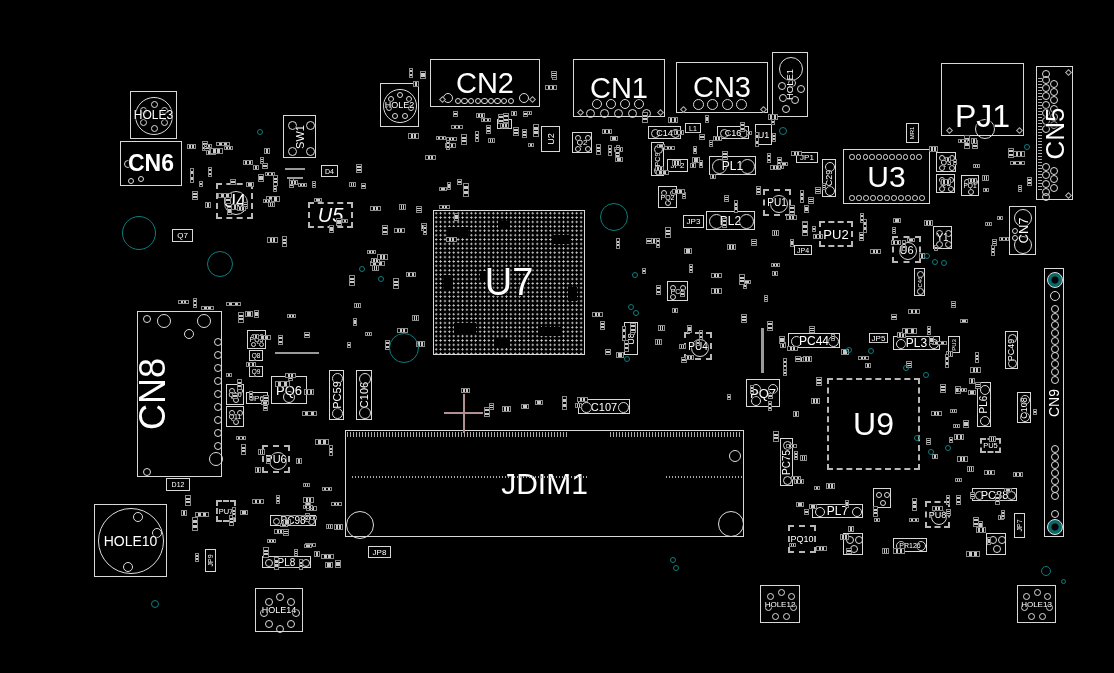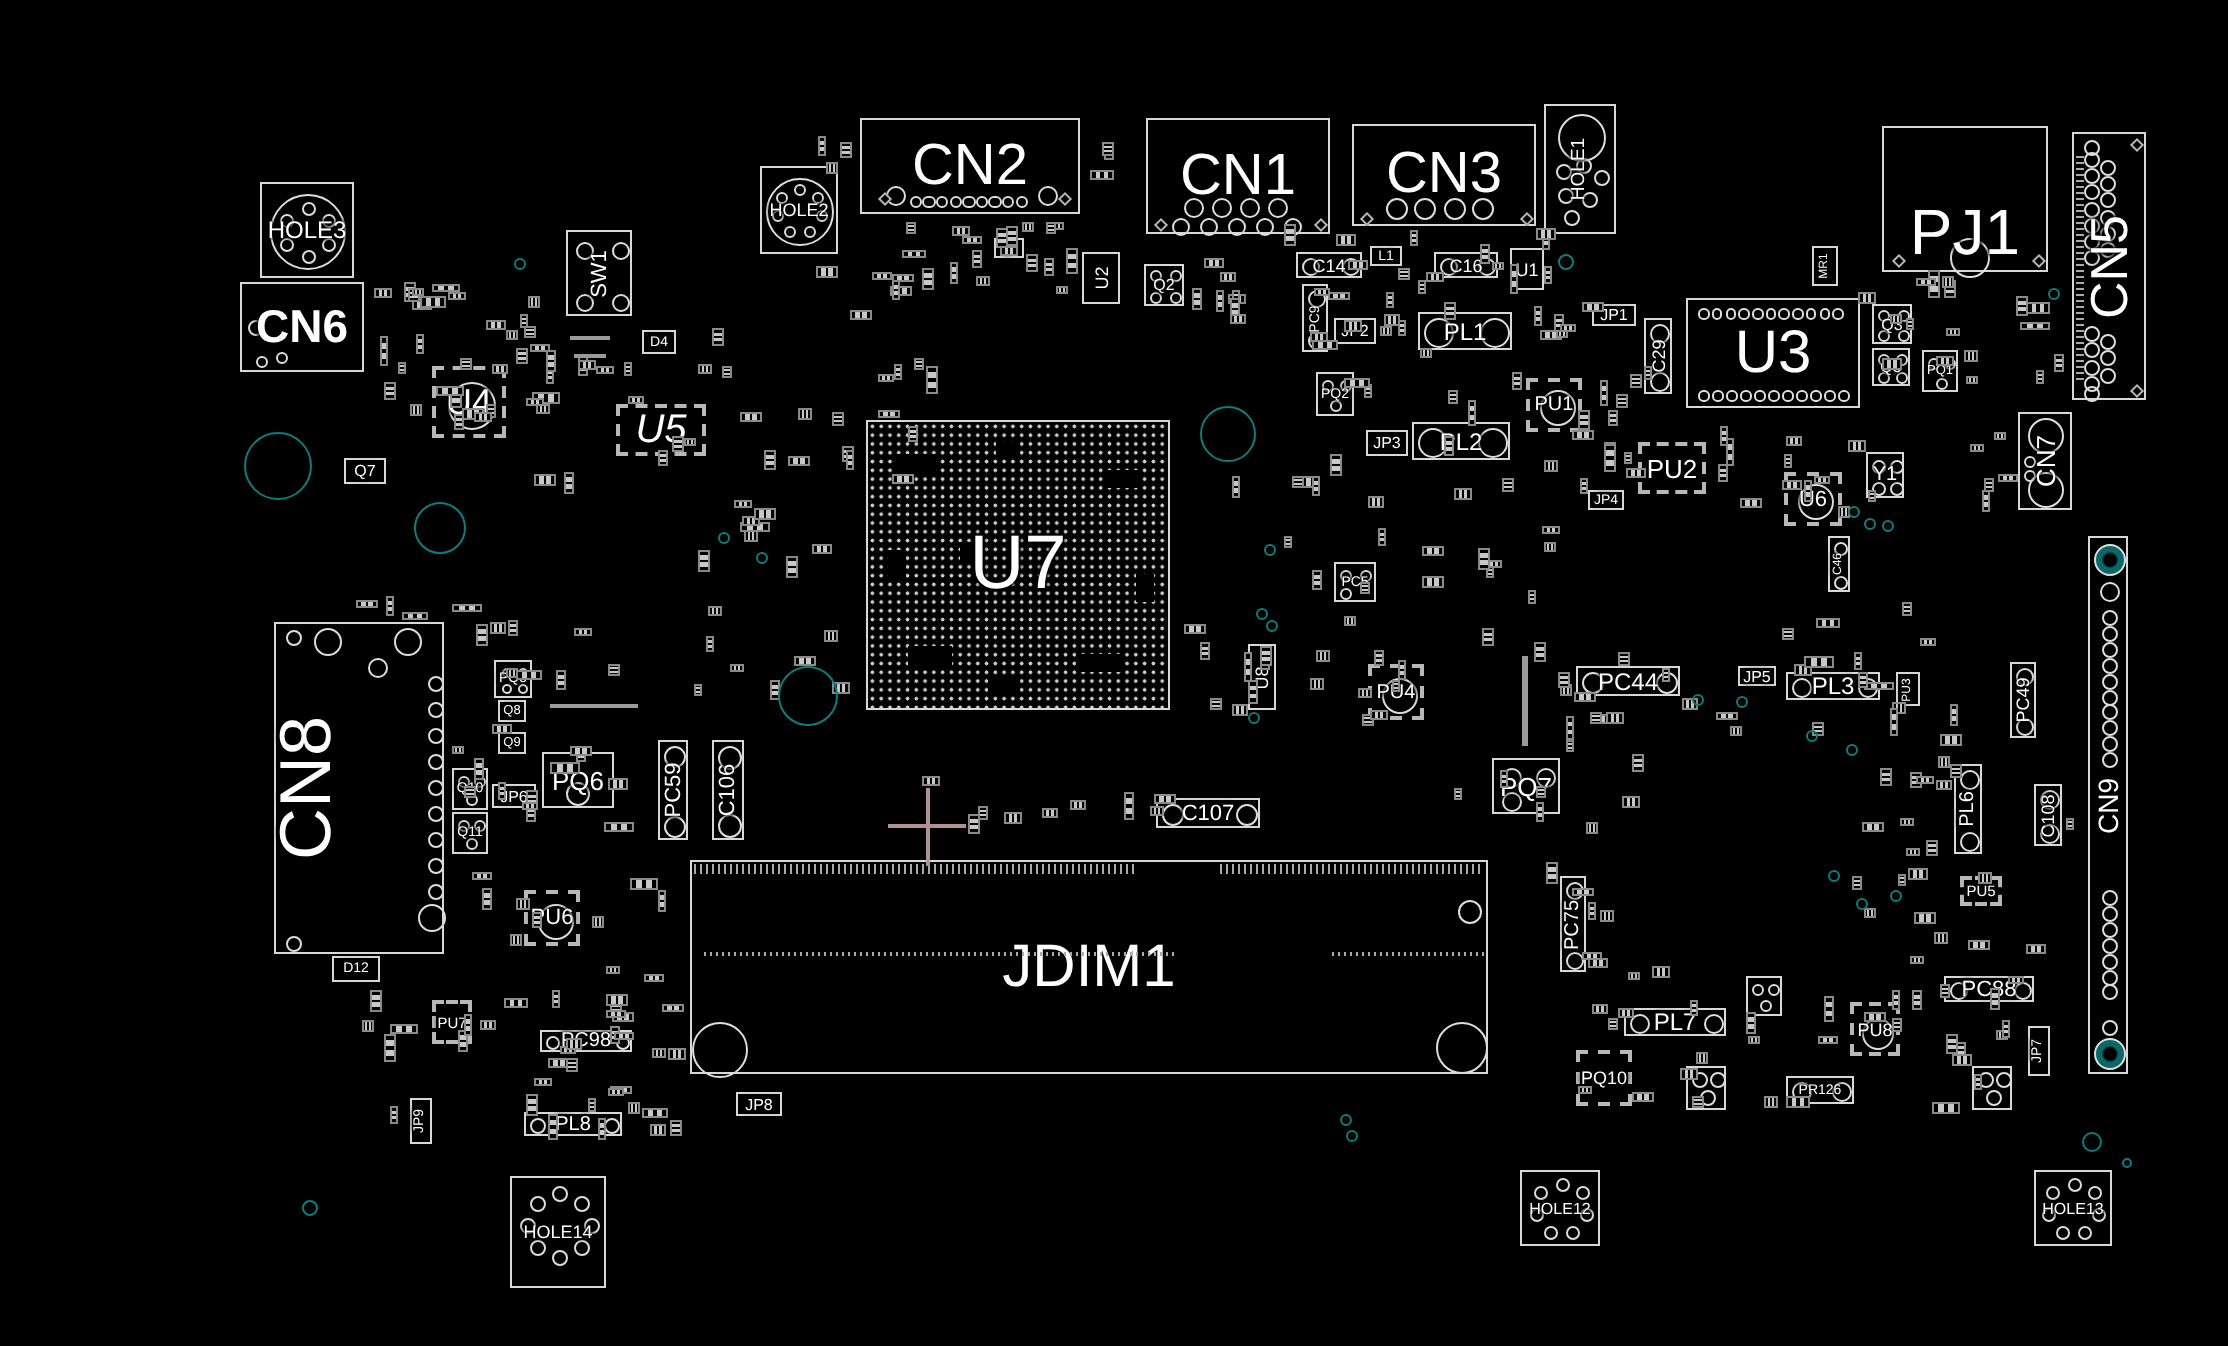--- a/index.html
+++ b/index.html
@@ -50,21 +50,30 @@
       <div class="crc" style="left: 5px; top: 29px; width: 8px; height: 8px;"></div>
       <div class="crc" style="left: 15px; top: 26px; width: 8px; height: 8px;"></div>
       <div class="crc" style="left: 24px; top: 32px; width: 8px; height: 8px;"></div>
       <div class="crc" style="left: 6px; top: 41px; width: 8px; height: 8px;"></div>
       <div class="crc" style="left: 18px; top: 43px; width: 8px; height: 8px;"></div>
       <div class="crc" style="left: 9px; top: 52px; width: 8px; height: 8px;"></div>
       <div class="lbl" style="font-size: 9.5px;">
         <span style="transform: rotate(-90deg); display: inline-block;">HOLE1</span>
       </div>
     </div>
-    <div class="comp" style="left: 255px; top: 588px; width: 48px; height: 56px;">
+    <div class="comp" style="left: 94px; top: 504px; width: 73px; height: 73px;">
+      <div class="crc" style="left: 3px; top: 3px; width: 66px; height: 66px;"></div>
+      <div class="crc" style="left: 38px; top: 7px; width: 10px; height: 10px;"></div>
+      <div class="crc" style="left: 57px; top: 23px; width: 10px; height: 10px;"></div>
+      <div class="crc" style="left: 28px; top: 57px; width: 10px; height: 10px;"></div>
+      <div class="lbl" style="font-size: 14px;">
+        <span>HOLE10</span>
+      </div>
+    </div>
+    <div class="comp" style="left: 255px; top: 588px; width: 48px; height: 44px;">
       <div class="crc" style="left: 20px; top: 4px; width: 8px; height: 8px;"></div>
       <div class="crc" style="left: 31.3137px; top: 8.68629px; width: 8px; height: 8px;"></div>
       <div class="crc" style="left: 36px; top: 20px; width: 8px; height: 8px;"></div>
       <div class="crc" style="left: 31.3137px; top: 31.3137px; width: 8px; height: 8px;"></div>
       <div class="crc" style="left: 20px; top: 36px; width: 8px; height: 8px;"></div>
       <div class="crc" style="left: 8.68629px; top: 31.3137px; width: 8px; height: 8px;"></div>
       <div class="crc" style="left: 4px; top: 20px; width: 8px; height: 8px;"></div>
       <div class="crc" style="left: 8.68629px; top: 8.68629px; width: 8px; height: 8px;"></div>
       <div class="lbl" style="font-size: 9px;">
         <span>HOLE14</span>
@@ -608,20 +617,25 @@
       <div class="crc" style="left: 6px; top: 107.1px; width: 8px; height: 8px;"></div>
       <div class="crc" style="left: 6px; top: 176px; width: 8px; height: 8px;"></div>
       <div class="crc" style="left: 6px; top: 183.9px; width: 8px; height: 8px;"></div>
       <div class="crc" style="left: 6px; top: 191.8px; width: 8px; height: 8px;"></div>
       <div class="crc" style="left: 6px; top: 199.7px; width: 8px; height: 8px;"></div>
       <div class="crc" style="left: 6px; top: 207.6px; width: 8px; height: 8px;"></div>
       <div class="crc" style="left: 6px; top: 215.5px; width: 8px; height: 8px;"></div>
       <div class="crc" style="left: 6px; top: 223.4px; width: 8px; height: 8px;"></div>
       <div class="lbl" style="font-size: 14px;">
         <span style="transform: rotate(-90deg); display: inline-block;">CN9</span>
+      </div>
+    </div>
+    <div class="comp dash" style="left: 827px; top: 378px; width: 93px; height: 92px;">
+      <div class="lbl" style="font-size: 32px;">
+        <span>U9</span>
       </div>
     </div>
     <div class="comp" style="left: 977px; top: 382px; width: 14px; height: 45px;">
       <div class="crc" style="left: 2px; top: 2px; width: 10px; height: 10px;"></div>
       <div class="crc" style="left: 2px; top: 33px; width: 10px; height: 10px;"></div>
       <div class="lbl" style="font-size: 10px;">
         <span style="transform: rotate(-90deg); display: inline-block;">PL6</span>
       </div>
     </div>
     <div class="comp" style="left: 1017px; top: 392px; width: 14px; height: 31px;">

